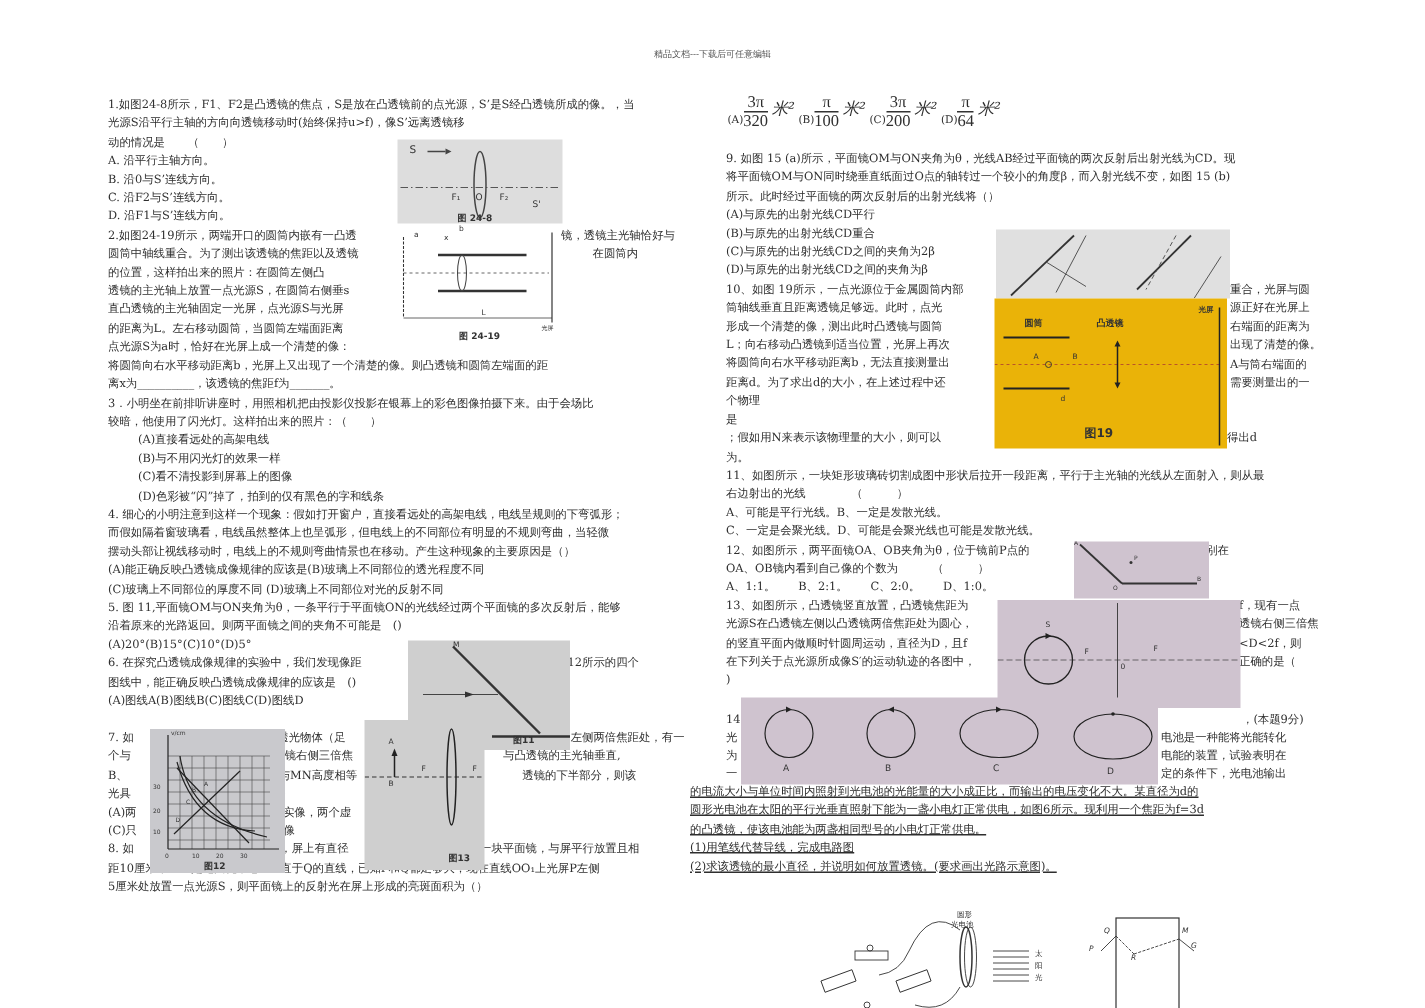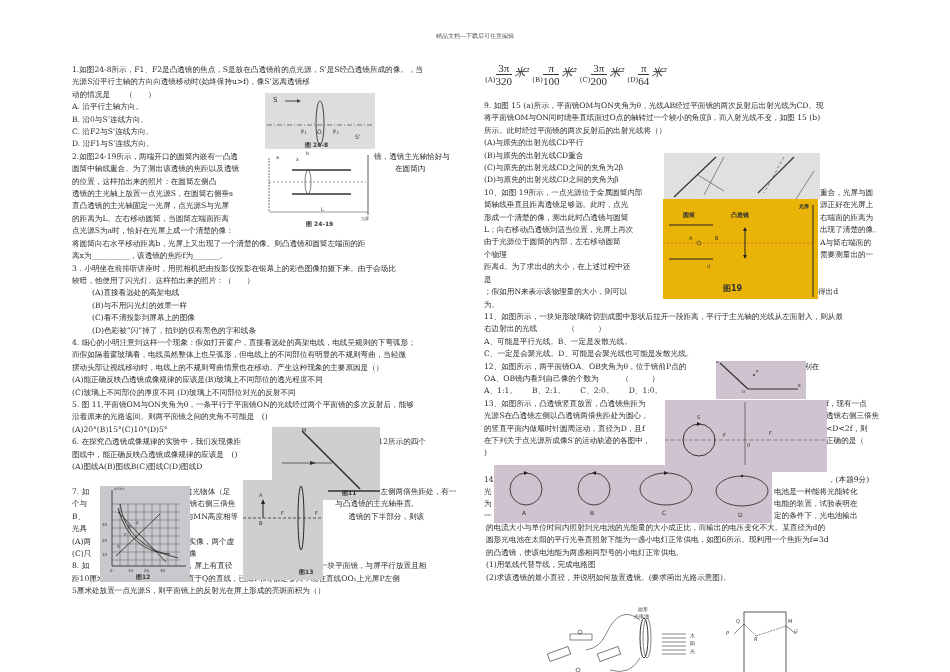--- a/index.html
+++ b/index.html
@@ -191,23 +191,23 @@
   <p>将平面镜OM与ON同时绕垂直纸面过O点的轴转过一个较小的角度β，而入射光线不变，如图 15 (b)</p>
   <p>所示。此时经过平面镜的两次反射后的出射光线将（）</p>
   <p>(A)与原先的出射光线CD平行</p>
   <p>(B)与原先的出射光线CD重合</p>
   <p>(C)与原先的出射光线CD之间的夹角为2β</p>
   <p>(D)与原先的出射光线CD之间的夹角为β</p>
   <p>10、如图 19所示，一点光源位于金属圆筒内部</p>
   <p>筒轴线垂直且距离透镜足够远。此时，点光</p>
   <p>形成一个清楚的像，测出此时凸透镜与圆筒</p>
   <p>L；向右移动凸透镜到适当位置，光屏上再次</p>
-  <p>由于光源位于圆筒的内部，左右移动圆筒</p>
+  <p>将圆筒向右水平移动距离b，无法直接测量出</p>
+  <p>距离d。为了求出d的大小，在上述过程中还</p>
   <p>个物理</p>
-  <p>距离d。为了求出d的大小，在上述过程中还</p>
   <p>是</p>
   <p>；假如用N来表示该物理量的大小，则可以</p>
   <p>为。</p>
   <p>11、如图所示，一块矩形玻璃砖切割成图中形状后拉开一段距离，平行于主光轴的光线从左面射入，则从最</p>
   <p>右边射出的光线　　　　（　　　）</p>
   <p>A、可能是平行光线。B、一定是发散光线。</p>
   <p>C、一定是会聚光线。D、可能是会聚光线也可能是发散光线。</p>
   <p><span>12、如图所示，两平面镜OA、OB夹角为θ，位于镜前P点的</span><span style="display:inline-block;width:95px"></span><span>某人分别在</span></p>
   <p>OA、OB镜内看到自己像的个数为　　　（　　　）</p>
   <p><span>A、1:1。</span>  <span>B、2:1。</span>  <span>C、2:0。</span>  <span>D、1:0。</span></p>
@@ -310,21 +310,21 @@
 
 <div class="col" style="left:484px;top:474px;">14</div>
 <div class="col" style="left:828px;top:474px;">，(本题9分)</div>
 <div class="col" style="left:484px;top:486px;">光</div>
 <div class="col" style="left:774px;top:486px;">电池是一种能将光能转化</div>
 <div class="col" style="left:484px;top:498px;">为</div>
 <div class="col" style="left:774px;top:498px;">电能的装置，试验表明在</div>
 <div class="col" style="left:484px;top:510px;">一</div>
 <div class="col" style="left:774px;top:510px;text-align:right;">定的条件下，光电池输出</div>
 
-<div class="col" style="left:486px;top:522px;width:420px;">
+<div class="col" style="left:460px;top:522px;width:420px;text-decoration:underline;">
   <p>的电流大小与单位时间内照射到光电池的光能量的大小成正比，而输出的电压变化不大。某直径为d的</p>
   <p>圆形光电池在太阳的平行光垂直照射下能为一盏小电灯正常供电，如图6所示。现利用一个焦距为f=3d</p>
   <p>的凸透镜，使该电池能为两盏相同型号的小电灯正常供电。</p>
   <p>(1)用笔线代替导线，完成电路图</p>
   <p>(2)求该透镜的最小直径，并说明如何放置透镜。(要求画出光路示意图)。</p>
 </div>
 
 <div class="fig" style="left:540px;top:604px;width:160px;height:68px;background:#fff;">
   <svg width="160" height="68">
     <ellipse cx="104" cy="34" rx="4" ry="20" fill="none" stroke="#333" stroke-width="1"></ellipse>

